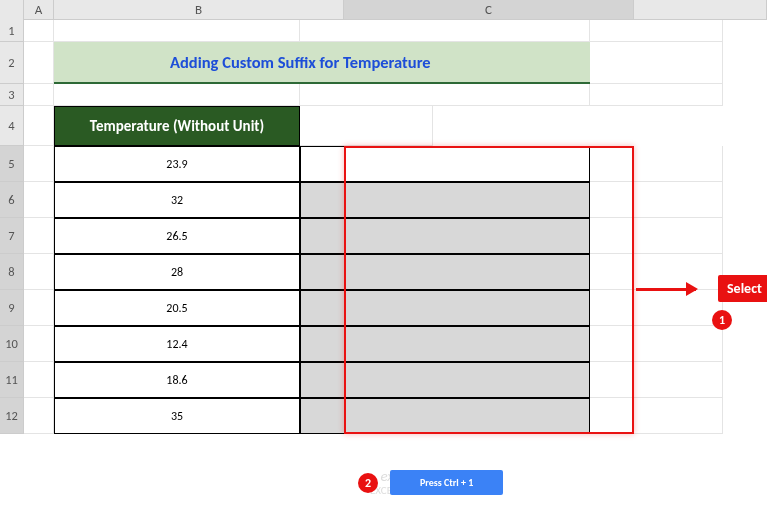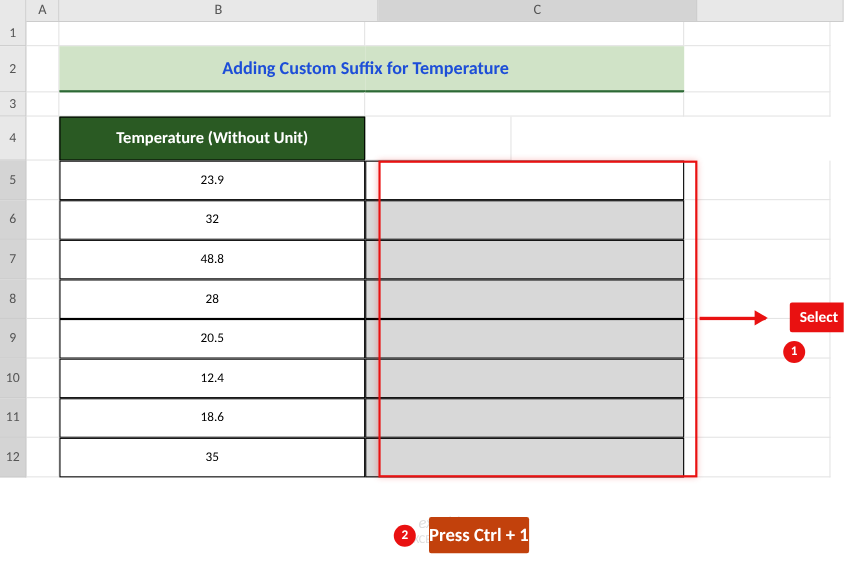--- a/index.html
+++ b/index.html
@@ -67,21 +67,21 @@
     }
     .cell {
       border-right: 1px solid #e4e4e4;
       border-bottom: 1px solid #e4e4e4;
       display: flex;
       align-items: center;
       justify-content: center;
       font-size: 14px;
     }
     .cell.ca { width: 30px; }
-    .cell.cb { width: 278px; }
+    .cell.cb { width: 246px; }
     .cell.cc { width: 290px; }
     .cell.cd { width: 133px; }
     .r1 { height: 22px; }
     .r2 { height: 42px; }
     .r3 { height: 22px; }
     .r4 { height: 40px; }
     .r-data { height: 36px; }
     .title-band {
       background: #d0e3c7;
       font-weight: bold;
@@ -178,25 +178,25 @@
       background: #e91111;
       color: #fff;
       border-radius: 50%;
       display: flex;
       align-items: center;
       justify-content: center;
       font-size: 12px;
       font-weight: bold;
     }
     .press-label {
-      background: #c2410c;
-      color: #fff;
-      font-weight: bold;
-      font-size: 17px;
-      padding: 6px 0;
+      background: #3b82f6;
+      color: #fff;
+      font-weight: bold;
+      font-size: 10px;
+      padding: 6px 30px;
       border-radius: 2px;
     }
     .watermark {
       position: absolute;
       top: 468px;
       left: 370px;
       font-size: 11px;
       color: #ddd;
       text-align: center;
       line-height: 1.1;
@@ -258,21 +258,21 @@
     <div class="row r-data">
       <div class="row-header sel">6</div>
       <div class="cell ca"></div>
       <div class="cell cb table-body">32</div>
       <div class="cell cc table-body sel-cell"></div>
       <div class="cell cd"></div>
     </div>
     <div class="row r-data">
       <div class="row-header sel">7</div>
       <div class="cell ca"></div>
-      <div class="cell cb table-body">48.8</div>
+      <div class="cell cb table-body">26.5</div>
       <div class="cell cc table-body sel-cell"></div>
       <div class="cell cd"></div>
     </div>
     <div class="row r-data">
       <div class="row-header sel">8</div>
       <div class="cell ca"></div>
       <div class="cell cb table-body">28</div>
       <div class="cell cc table-body sel-cell"></div>
       <div class="cell cd"></div>
     </div>

